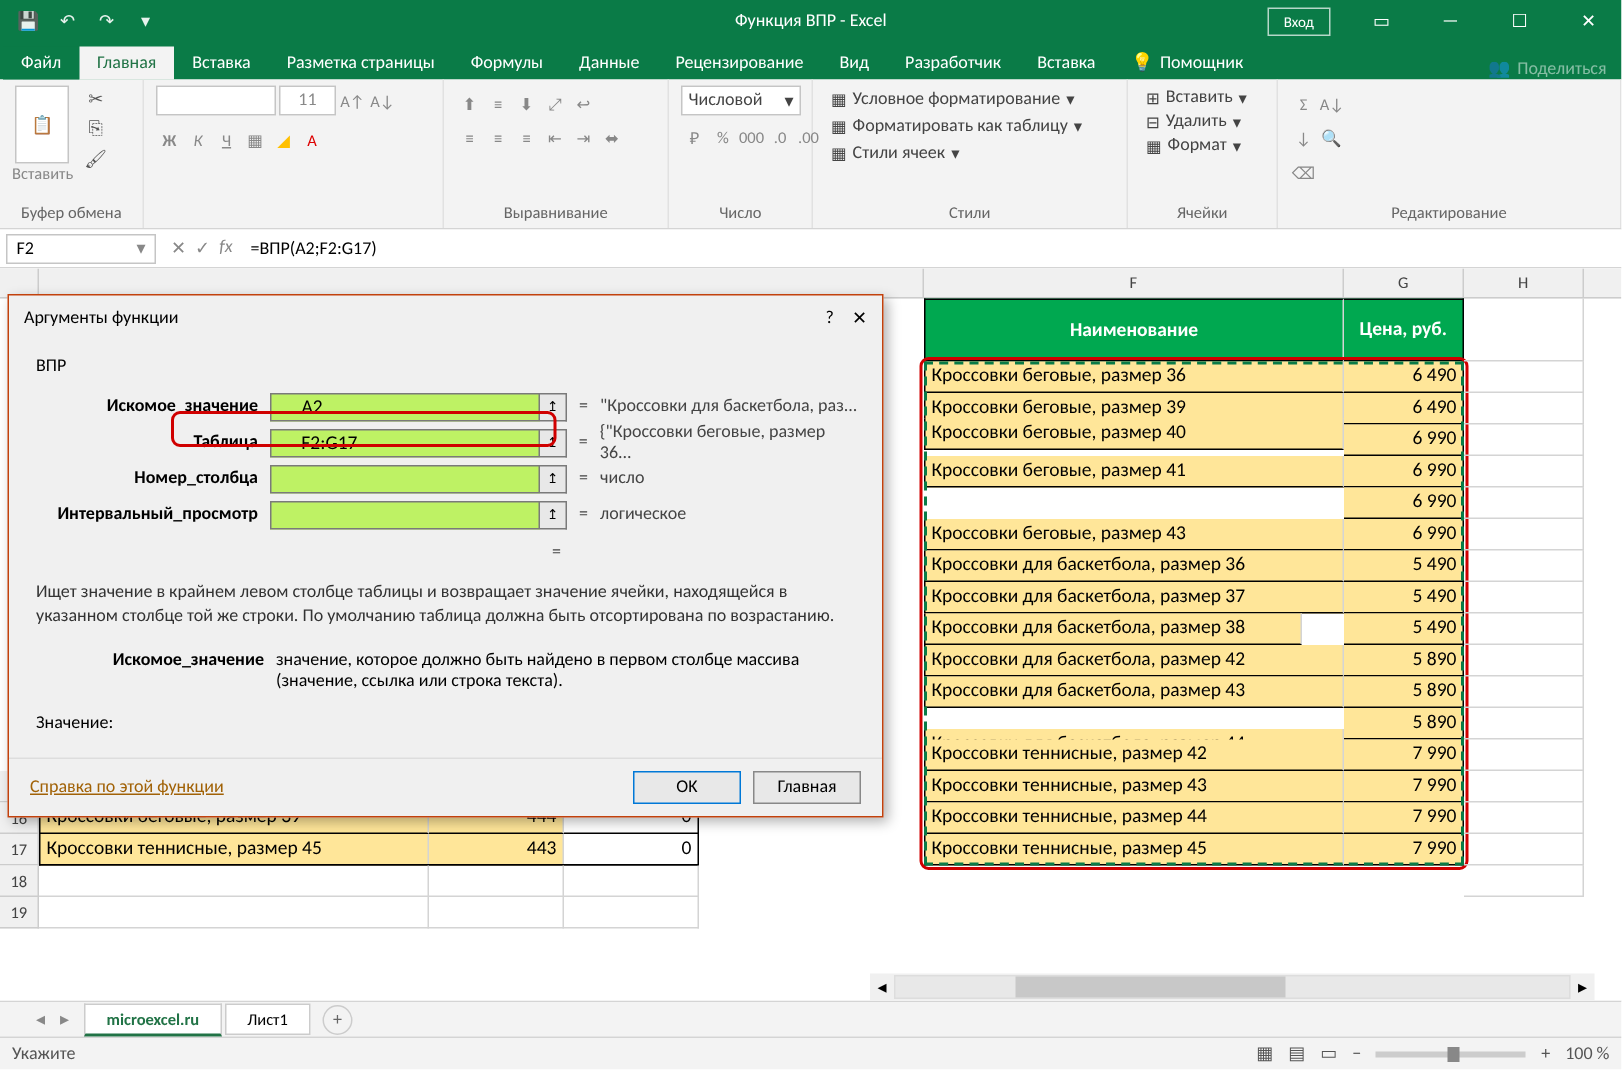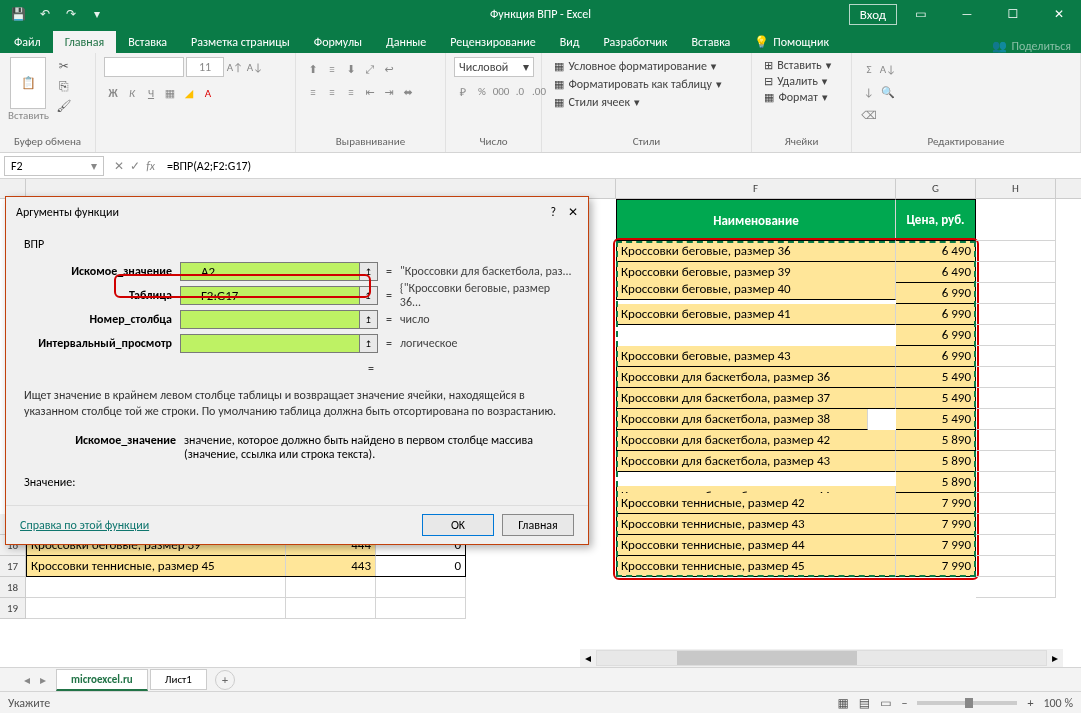--- a/index.html
+++ b/index.html
@@ -2,21 +2,21 @@
 <html><head>
 <meta charset="utf-8">
 <style>
 *{box-sizing:border-box;margin:0;padding:0;font-family:"Segoe UI",Calibri,Arial,sans-serif;font-size:12px;user-select:none}
 body{background:#fff;width:1081px;height:713px;overflow:hidden;position:relative}
 .titlebar{height:28px;background:#0a7b47;display:flex;align-items:center;color:#fff;position:relative}
 .qat{display:flex;align-items:center;gap:4px;padding-left:8px}
 .qat-icon{width:22px;height:22px;display:flex;align-items:center;justify-content:center;opacity:.9}
 .title-center{position:absolute;left:50%;transform:translateX(-50%);font-size:12px}
 .title-right{margin-left:auto;display:flex;align-items:center;gap:2px}
-.signin{border:1px solid rgba(255,255,255,.7);padding:2px 10px;font-size:13px}
+.signin{border:1px solid rgba(255,255,255,.7);padding:2px 10px;margin-right:10px;font-size:10px}
 .wbtn{width:44px;height:28px;display:flex;align-items:center;justify-content:center;color:#fff}
 .tabs{height:25px;background:#0a7b47;display:flex;align-items:flex-end;padding-left:2px}
 .tab{padding:4px 12px;color:#fff;font-size:12px;cursor:pointer}
 .tab.file{background:#0a7b47;color:#fff}
 .tab.active{background:#f3f3f3;color:#217346}
 .ribbon{height:100px;background:#f3f3f3;border-bottom:1px solid #d4d4d4;display:flex}
 .group{border-right:1px solid #e1e1e1;padding:4px 8px 2px;display:flex;flex-direction:column;position:relative;height:100%}
 .group-label{font-size:11px;color:#666;text-align:center;margin-top:auto;padding:2px 0}
 .group-body{flex:1;display:flex;gap:4px;align-items:flex-start}
 .clip-big{width:36px;height:52px;background:#fff;border:1px solid #c5c5c5;display:flex;flex-direction:column;align-items:center;justify-content:center}
@@ -60,21 +60,21 @@
 .arg-row{display:flex;align-items:center;height:24px;margin-bottom:0}
 .arg-label{width:160px;text-align:right;padding-right:8px;font-weight:bold;font-size:12px}
 .arg-input{width:180px;height:19px;border:1px solid #7a7a7a;background:#bef264;padding:0 20px;font-size:13px;font-family:Calibri}
 .arg-ref{width:18px;height:19px;border:1px solid #7a7a7a;border-left:none;background:#e8e8e8;display:flex;align-items:center;justify-content:center;font-size:9px}
 .arg-eq{padding:0 8px;color:#444}
 .arg-result{font-size:12px;color:#444}
 .dlg-desc{font-size:12px;padding:10px 4px;line-height:1.35;color:#333}
 .dlg-arg-desc{display:flex;padding:4px 4px 10px}
 .dlg-arg-desc .lbl{width:160px;text-align:right;font-weight:bold;padding-right:8px}
 .dlg-bottom{display:flex;align-items:center;padding:8px 14px;border-top:1px solid #ddd}
-.dlg-link{color:#0f766e;text-decoration:underline;font-size:12px}
+.dlg-link{color:#a16207;text-decoration:underline;font-size:12px}
 .dlg-btns{margin-left:auto;display:flex;gap:8px}
 .dlg-btn{width:72px;height:22px;border:1px solid #888;background:#e8e8e8;font-size:12px}
 .dlg-btn.primary{border:1px solid #0078d7}
 .red-box-dlg{position:absolute;border:2px solid #d00000;border-radius:6px;pointer-events:none}
 .sheet-tabs{height:24px;border-top:1px solid #d4d4d4;background:#f3f3f3;display:flex;align-items:center;padding-left:24px;gap:2px}
 .stab{padding:3px 14px;border:1px solid #ccc;background:#fff;font-size:11px}
 .stab.active{border-bottom:2px solid #217346;color:#217346;font-weight:bold}
 .stab-add{width:20px;height:20px;display:flex;align-items:center;justify-content:center;color:#666;border:1px solid #ccc;border-radius:50%;margin-left:6px}
 .statusbar{height:22px;background:#f3f3f3;border-top:1px solid #d4d4d4;display:flex;align-items:center;padding:0 8px;font-size:11px;color:#555}
 .status-right{margin-left:auto;display:flex;align-items:center;gap:10px}

